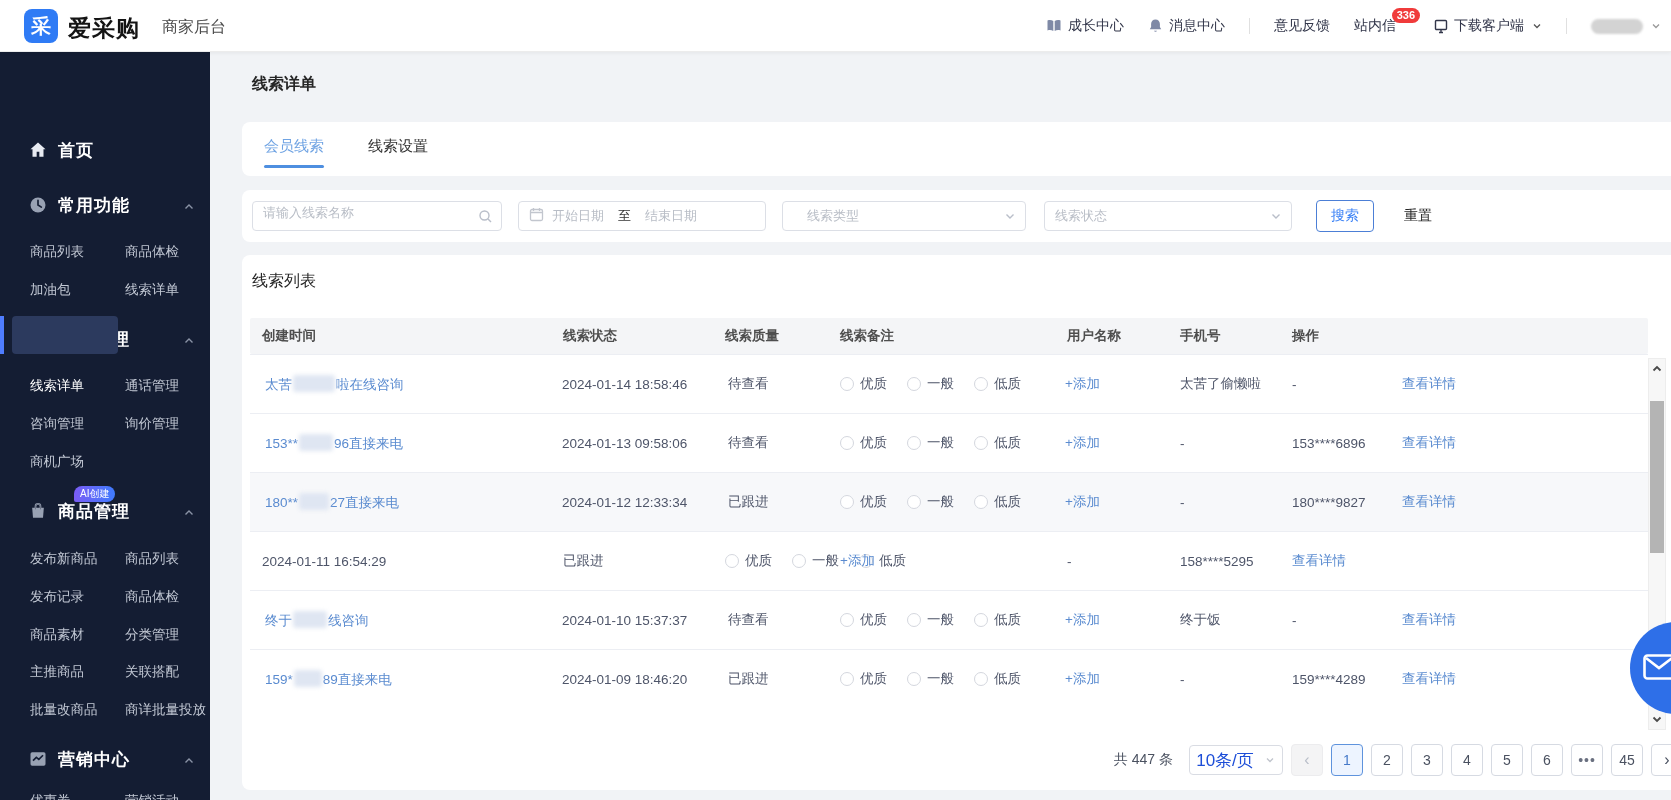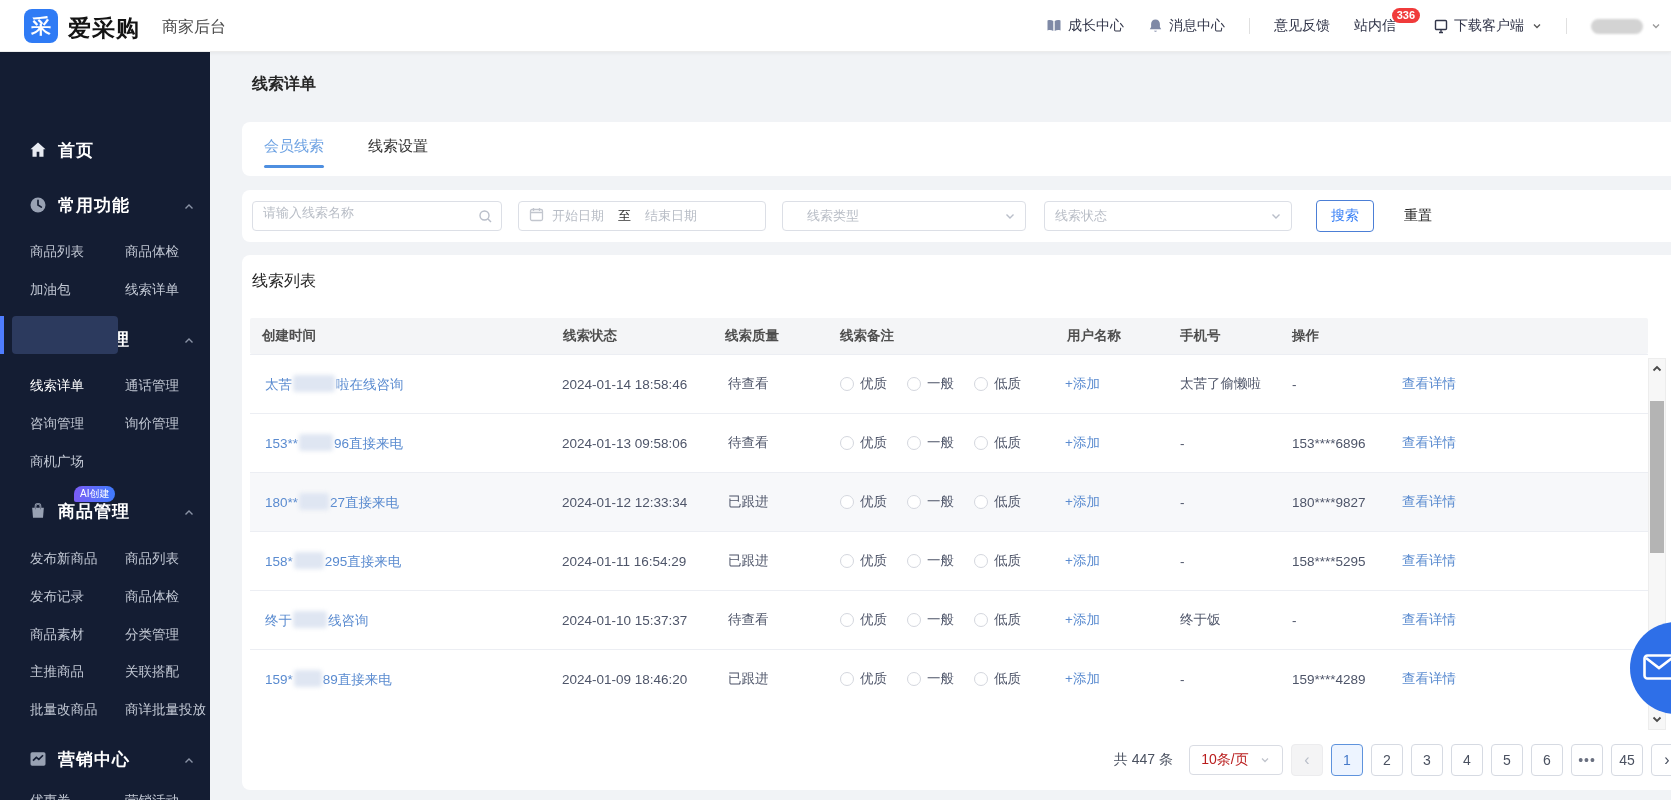--- a/index.html
+++ b/index.html
@@ -77,21 +77,21 @@
   .c1 { padding-left:15px; } .c3 { padding-left:13px; } .c4 { padding-left:10px; } .c5 { padding-left:10px; }
   .link { color:#5a8bd0; cursor:pointer; text-decoration:none; }
   .blurp { display:inline-block; height:17px; border-radius:3px; background:#dfe6f2; filter:blur(2px); vertical-align:-3px; margin:0 1px; }
   .quals { display:flex; gap:20px; align-items:center; }
   .rad { display:flex; gap:6px; align-items:center; cursor:pointer;text-align:right; }
   .rc { width:14px; height:14px; border-radius:50%; border:1px solid #d4d7de; background:#fff; }
 
   .pager { position:absolute; right:-12px; top:489px; display:flex; align-items:center; gap:8px; font-size:14px; color:#4a5160; }
   .pg-total { margin-right:8px; }
   .pg-size { width:94px; height:30px; border:1px solid #d9dce3; border-radius:4px; display:flex; align-items:center;
-             justify-content:center; gap:10px; font-size:14px; color:#b91c1c; cursor:pointer;text-align:center; }
+             justify-content:center; gap:10px; font-size:17px; color:#1d4ed8; cursor:pointer;text-align:center; }
   .pbtn { min-width:32px; height:32px; padding:0 4px; border:1px solid #d6dae2; border-radius:4px; background:#fff;
           color:#4a5160; font-size:14px; display:flex; align-items:center; justify-content:center; cursor:pointer; }
   .pbtn.active { border-color:#5e93dd; background:#edf4ff; color:#4579c9; }
   .pbtn.prev { background:#f4f4f5; border-color:#ececee; color:#b9bec9; font-size:16px; }
   .pbtn.dots { letter-spacing:1px; color:#6a7080; }
   .pbtn.next { font-size:16px; }
 
   
   .sbar { position:absolute; left:1438px; top:306px; width:18px; height:372px; background:#f7f7f7;
           border:1px solid #ededed; }
@@ -398,21 +398,20 @@
                 </label>
           </div>
             </div>
           <div class="td c5"><a class="link">+添加</a></div>
           <div class="td c6">-</div>
           <div class="td c7">180****9827</div>
           <div class="td c8"><a class="link">查看详情</a></div>
         </div>
 
         <div class="tr">
-          <div class="td c1"><a class="link"><span>158*</span><span class="blurp" style="width:30px"></span><span>295直接来电</span></a></div>
           <div class="td c2">2024-01-11 16:54:29</div>
           <div class="td c3">已跟进</div>
           <div class="td c4">
               <div class="quals">
             <label class="rad">
                   <span class="rc"></span>
                   <span>优质</span>
                 </label>
             <label class="rad">
                   <span class="rc"></span>

